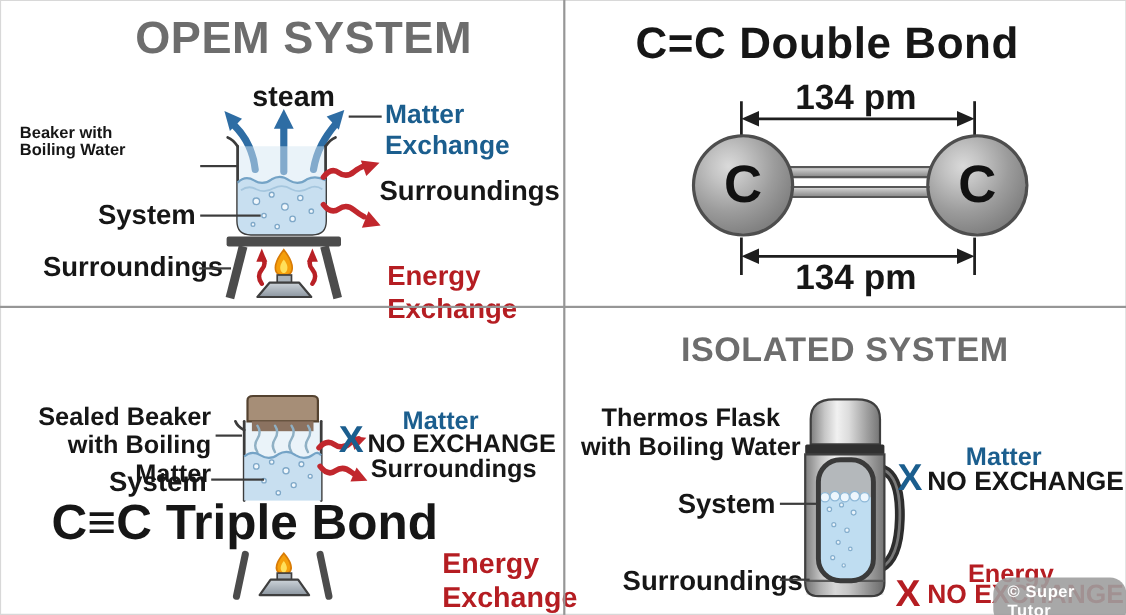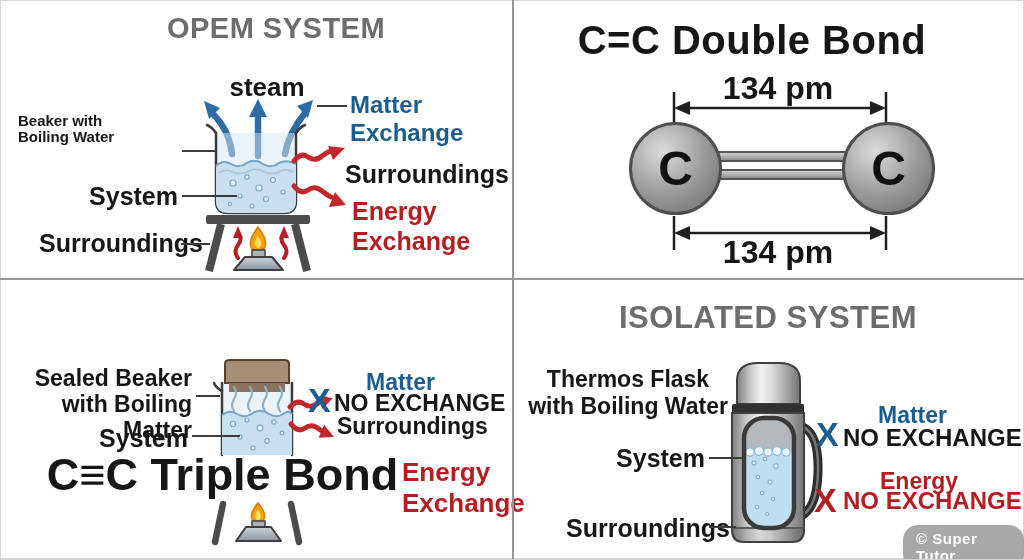--- a/index.html
+++ b/index.html
@@ -7,21 +7,21 @@
     position:relative;width:1024px;height:559px;background:#ffffff;overflow:hidden;
     font-family:"Liberation Sans",sans-serif;font-weight:700;
     box-shadow:inset 0 0 0 1px #d8d8d8;
   }
   .divider-v{position:absolute;left:512px;top:0;width:2px;height:559px;background:#969696;}
   .divider-h{position:absolute;left:0;top:278px;width:1024px;height:2px;background:#969696;}
   .lbl{position:absolute;line-height:1.15;white-space:pre-line;}
   .t-gray{color:var(--title-gray,#6d6d6d);}
   .t-black{color:var(--text-black,#161616);}
   .t-blue{color:var(--text-blue,#1b5e8e);}
-  .t-red{color:var(--text-red,#b51d22);}
+  .t-red{color:var(--text-red,#b51d22);margin-top:40px;}
   .panel-title{text-align:center;line-height:1;letter-spacing:0.5px;}
   .leader{position:absolute;height:2px;background:#3c3c3c;}
   .panel-svg{position:absolute;}
   .sphere{
     position:absolute;width:93px;height:93px;border-radius:50%;box-sizing:border-box;
     background:radial-gradient(circle at 35% 30%, #dadada 0%, #c3c3c3 20%, #9c9c9c 50%, #838383 74%, #6d6d6d 100%);
     border:3px solid #4e4e4e;display:flex;align-items:center;justify-content:center;
     font-size:48px;color:#111;z-index:2;
   }
   .bond-bar{
@@ -96,21 +96,21 @@
     <g>
       <path d="M258,227 C251,236 249,242 251,247 C253,251.5 263,251.5 265,247 C267,242 265,236 258,227 Z" fill="#f59f0b" stroke="#d87b06" stroke-width="1.5"></path>
       <path d="M258,236 C254.5,240.5 254,244 255.5,246.5 C257,248.8 259,248.8 260.5,246.5 C262,244 261.5,240.5 258,236 Z" fill="#ffdf5a"></path>
     </g>
     <g>
       <rect x="252" y="250" width="13" height="7" fill="#aab3bb" stroke="#3f3f3f" stroke-width="1.5"></rect>
       <path d="M245,257 L272,257 L283,270 L234,270 Z" fill="url(#burner1)" stroke="#3f3f3f" stroke-width="2" stroke-linejoin="round"></path>
     </g>
   </svg>
 
-  <div class="lbl panel-title t-gray" style="left:0;top:14px;width:552px;font-size:29px;">OPEM SYSTEM</div>
+  <div class="lbl panel-title t-gray" style="left:0;top:14px;width:552px;font-size:41px;">OPEM SYSTEM</div>
   <div class="lbl t-black" style="left:217px;top:73px;width:100px;text-align:center;font-size:26px;">steam</div>
   <div class="lbl t-blue" style="left:350px;top:91px;font-size:24px;line-height:1.18;">Matter
 Exchange</div>
   <div class="lbl t-black" style="left:18px;top:113px;width:160px;text-align:left;font-size:15px;line-height:1.08;">Beaker with
 Boiling Water</div>
   <div class="lbl t-black" style="left:345px;top:160px;font-size:25px;">Surroundings</div>
   <div class="lbl t-red" style="left:352px;top:197px;font-size:25px;line-height:1.18;">Energy
 Exchange</div>
   <div class="lbl t-black" style="left:78px;top:182px;width:100px;text-align:right;font-size:25px;">System</div>
   <div class="lbl t-black" style="left:39px;top:229px;width:140px;text-align:right;font-size:25px;">Surroundings</div>

